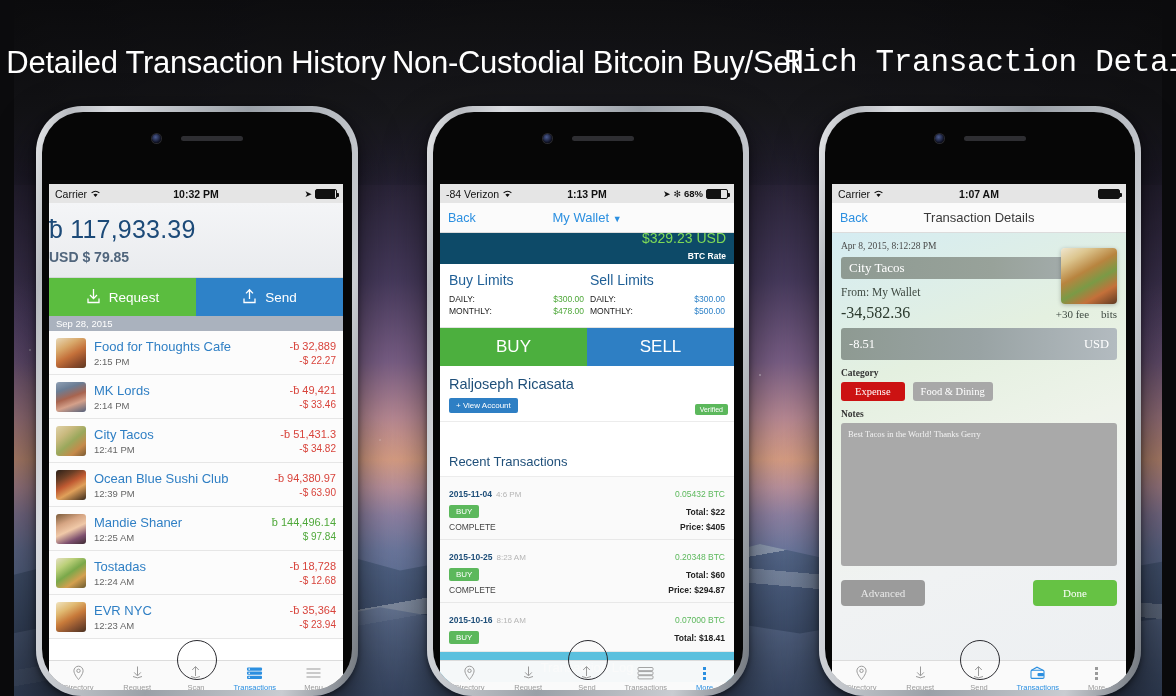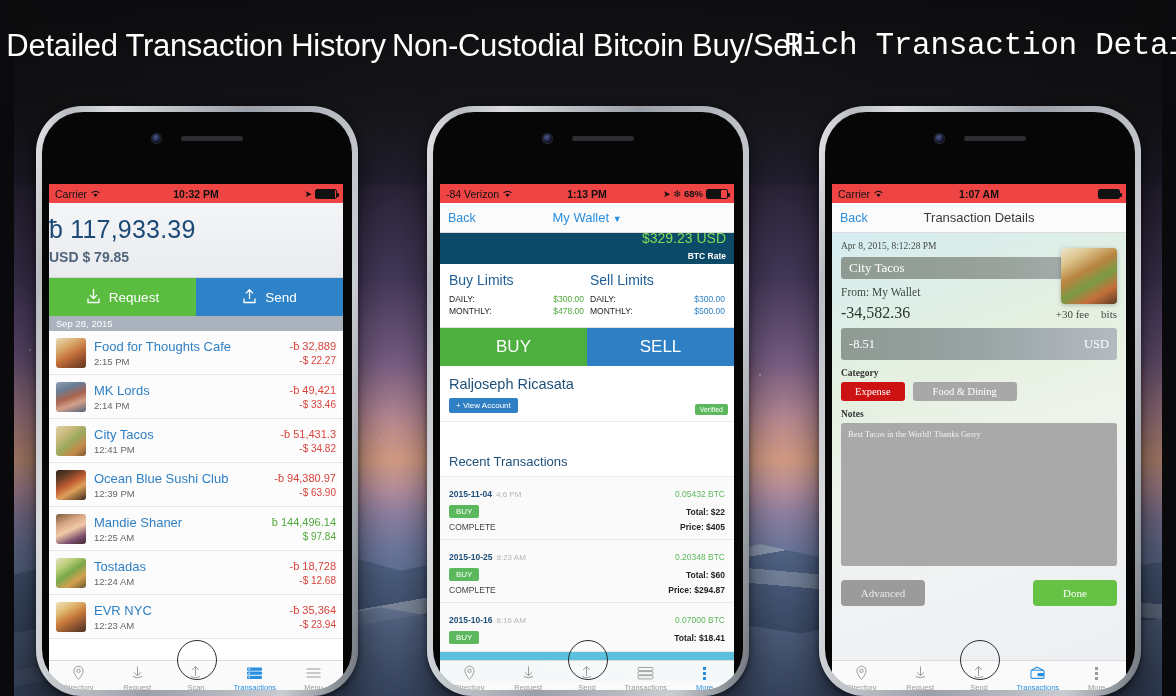--- a/index.html
+++ b/index.html
@@ -80,21 +80,21 @@
   }
   .bg-vignette {
     position: absolute; inset: 0;
     background: radial-gradient(ellipse 900px 520px at 50% 46%, transparent 30%, rgba(0,0,0,.45) 100%);
   }
   
   .bg-side-l { position: absolute; left: 0; top: 0; width: 14px; height: 696px; background: #0b0b0d; }
   .bg-side-r { position: absolute; right: 0; top: 0; width: 14px; height: 696px; background: #0b0b0d; }
 
   
-  .headlines { position: absolute; left: 0; top: 0; width: 1176px; height: 96px; z-index: 6; }
+  .headlines { position: absolute; left: 0; top: 17px; width: 1176px; height: 96px; z-index: 6; }
   .headline {
     position: absolute; top: 28px;
     color: #ffffff; font-size: 31px; font-weight: 400; letter-spacing: -.3px;
     white-space: nowrap; text-align: center;
     font-family: "Liberation Sans", sans-serif;
   }
   .hl0 { left: 0; width: 392px; }
   .hl1 { left: 392px; width: 392px; }
   .hl2 { left: 784px; width: 392px; font-family: Liberation Mono, monospace; }
 
@@ -137,21 +137,21 @@
     overflow: hidden;
   }
   .home-btn {
     position: absolute; left: 50%; bottom: 10px; transform: translateX(-50%);
     width: 40px; height: 40px; border-radius: 50%;
     border: 1.5px solid #2b2b30;
   }
 
   
   .statusbar {
-    height: 19px; background: #ef4444;
+    height: 19px; background: #e5e5e5;
     display: flex; align-items: center; padding: 0 6px;
     font-size: 10.5px; color: #111; position: relative;
   }
   .sb-left { display: flex; align-items: center; gap: 3px; }
   .sb-center { position: absolute; left: 0; right: 0; text-align: center; font-weight: 700; font-size: 10.5px; }
   .sb-right { margin-left: auto; display: flex; align-items: center; gap: 3px; position: relative; z-index: 2; }
   .wifi-ic { display: inline-block; }
   .battery {
     width: 22px; height: 10px; border: 1px solid #111; border-radius: 2px;
     position: relative; display: inline-block;
@@ -317,21 +317,21 @@
     background: linear-gradient(90deg, #8e9a92 0%, #99a3a4 50%, #b3bbc0 100%);
   }
   .td-lbl { font-size: 9.5px; color: #333; font-weight: 700; margin-top: 8px; margin-bottom: 4px; }
   .cat-row { display: flex; gap: 8px; }
   .cat-expense {
     background: #cc1212; color: #fff; font-size: 10.5px; border-radius: 3px;
     padding: 4px 14px;
   }
   .cat-food {
     background: #a8a8a8; color: #fff; font-size: 10.5px; border-radius: 3px;
-    padding: 4px 20px; flex: 0 0 auto;
+    padding: 4px 8px; flex: 0 0 auto;
   }
   .notes-box {
     background: #a9a9a9; border-radius: 3px; height: 143px; padding: 6px 7px;
     color: #f2f2f2; font-size: 8.5px;
   }
   .td-btns { display: flex; justify-content: space-between; margin-top: 14px; }
   .btn-adv {
     background: #9b9b9b; color: #e8e8e8; font-size: 11px; border-radius: 4px;
     padding: 7px 0; width: 84px; text-align: center;
   }

